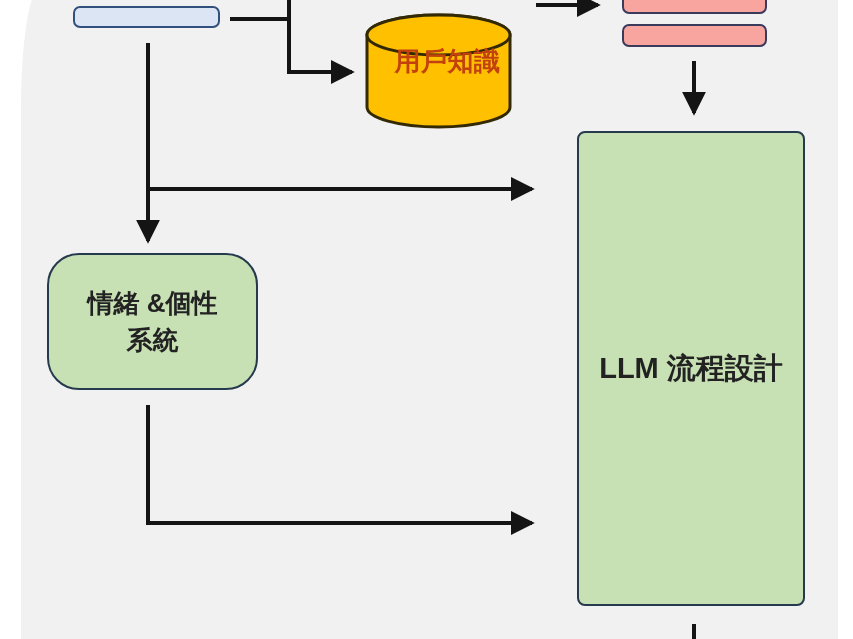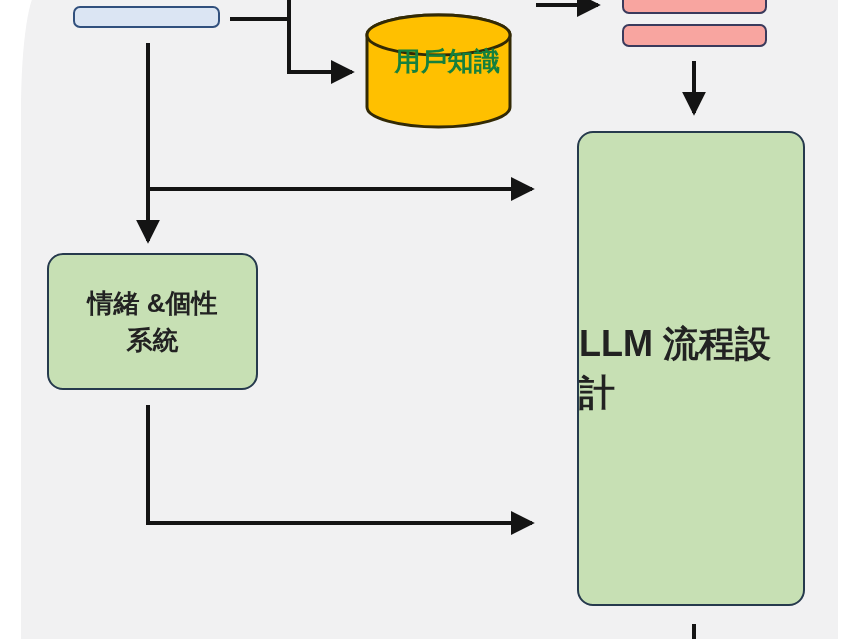--- a/index.html
+++ b/index.html
@@ -68,45 +68,45 @@
     stroke-width: 3;
   }
   .cyl-label {
     position: absolute;
     left: 0; top: 31px;
     width: 165px;
     text-align: center;
     font-weight: 700;
     font-size: 26px;
     line-height: 34px;
-    color: #15803d;
+    color: #c2410c;
     letter-spacing: 0.5px;
   }
   .green-box {
     background: var(--green-fill, #c7e0b4);
     border: 2.5px solid var(--green-border, #263a4d);
     display: flex;
     flex-direction: column;
     align-items: center;
     justify-content: center;
     color: var(--text, #222);
   }
   .emotion-box {
     left: 47px; top: 253px;
     width: 211px; height: 137px;
-    border-radius: 16px;
+    border-radius: 32px;
     font-size: 26px;
     line-height: 37px;
     font-weight: 600;
   }
   .llm-box {
     left: 577px; top: 131px;
     width: 228px; height: 475px;
-    border-radius: 16px;
-    font-size: 36px;
+    border-radius: 8px;
+    font-size: 29px;
     font-weight: 700;
   }
 </style>
 </head>
 <body>
 
 <div id="canvas">
 
   <div id="panel"></div>
 

